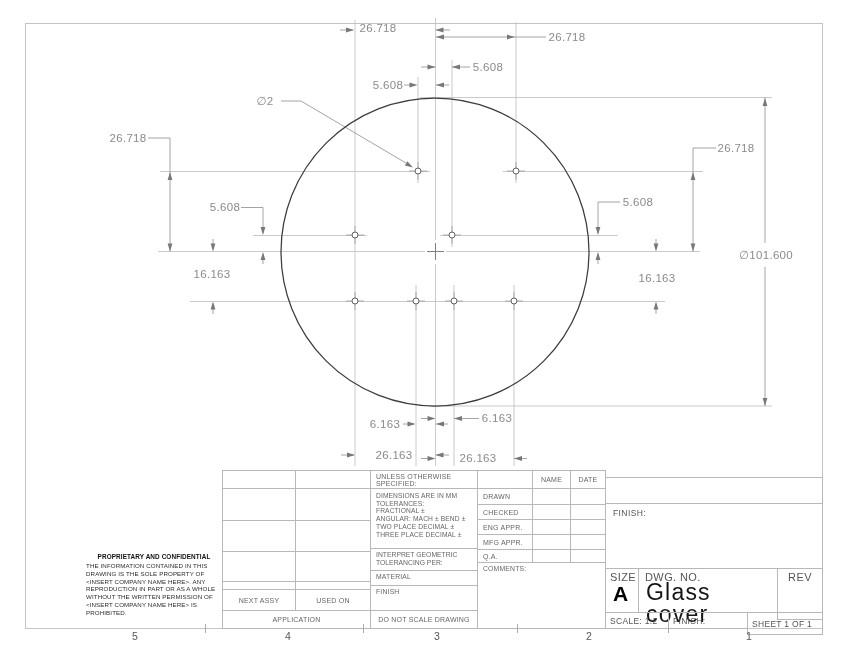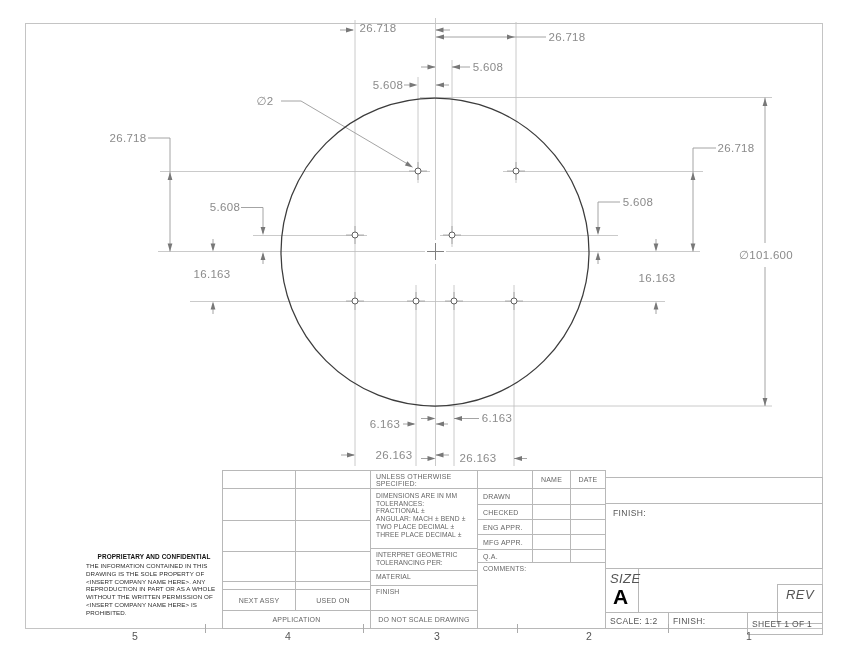--- a/index.html
+++ b/index.html
@@ -12,21 +12,21 @@
                border:1px solid #c4c4c4;box-sizing:border-box;}
   .cell{position:absolute;box-sizing:border-box;border:1px solid #b8b8b8;color:#666;}
   .cc{display:flex;align-items:center;justify-content:center;font-size:7px;letter-spacing:.2px;}
   .cl{display:flex;align-items:center;padding-left:5px;font-size:7px;letter-spacing:.2px;}
   .ct{padding:2px 0 0 5px;font-size:6.8px;letter-spacing:.2px;}
   .tol span{display:block;font-size:6.7px;line-height:7.7px;letter-spacing:.1px;}
   .tol{padding:3px 0 0 5px;}
   .interp span{display:block;font-size:6.8px;line-height:7.6px;}
   .interp{padding:2px 0 0 5px;}
   .title-lbl{padding:4px 0 0 7px;font-size:8.5px;color:#555;letter-spacing:.4px;}
-  .blk-lbl{font-size:13px;color:#555;letter-spacing:.4px;padding:2px 0 0 4px;font-style:italic;}
+  .blk-lbl{font-size:11px;color:#555;letter-spacing:.4px;padding:2px 0 0 4px;}
   .size-val{font-size:21px;font-weight:bold;color:#000;margin:1px 0 0 7px;line-height:20px;}
   .dwg-val{font-size:23px;color:#151515;letter-spacing:1.2px;margin:-2px 0 0 7px;line-height:22px;}
   .srow{display:flex;align-items:center;padding-left:4px;font-size:8.5px;color:#555;letter-spacing:.3px;}
   .zn{position:absolute;top:630px;font-size:10.5px;color:#555;transform:translateX(-50%);}
   .zt{position:absolute;top:624px;width:1px;height:9px;background:#ababab;}
   #proprietary{position:absolute;left:86px;top:553px;width:136px;}
   #proprietary .ph{text-align:center;font-size:6.4px;font-weight:bold;color:#111;
                    letter-spacing:.1px;margin-bottom:2px;}
   #proprietary .pb{font-size:6.2px;color:#2d2d2d;line-height:7.8px;letter-spacing:.1px;}
 </style>
@@ -236,21 +236,25 @@
 
   <div class="cell ct" style="left:477px;top:562px;width:129px;height:67px">COMMENTS:</div>
 
   <div class="cell" style="left:605px;top:477px;width:218px;height:27px"></div>
   <div class="cell title-lbl" style="left:605px;top:503px;width:218px;height:66px">FINISH:</div>
 
   <div class="cell" style="left:605px;top:568px;width:34px;height:45px">
     <div class="blk-lbl">SIZE</div>
     <div class="size-val">A</div>
   </div>
-  <div class="cell" style="left:777px;top:584px;width:46px;height:40px">
+  <div class="cell" style="left:638px;top:568px;width:140px;height:45px">
+    <div class="blk-lbl" style="padding-left:6px">DWG. NO.</div>
+    <div class="dwg-val">Glass cover</div>
+  </div>
+  <div class="cell" style="left:777px;top:568px;width:46px;height:52px">
     <div class="blk-lbl" style="text-align:center;padding-left:0">REV</div>
   </div>
 
   <div class="cell srow" style="left:605px;top:612px;width:64px;height:17px">SCALE: 1:2</div>
   <div class="cell srow" style="left:668px;top:612px;width:80px;height:17px">FINISH:</div>
   <div class="cell srow" style="left:747px;top:612px;width:76px;height:23px">SHEET 1 OF 1</div>
 
   <div id="proprietary">
     <div class="ph">PROPRIETARY AND CONFIDENTIAL</div>
     <div class="pb">THE INFORMATION CONTAINED IN THIS DRAWING IS THE SOLE PROPERTY OF &lt;INSERT COMPANY NAME HERE&gt;.  ANY REPRODUCTION IN PART OR AS A WHOLE WITHOUT THE WRITTEN PERMISSION OF &lt;INSERT COMPANY NAME HERE&gt; IS PROHIBITED.</div>

